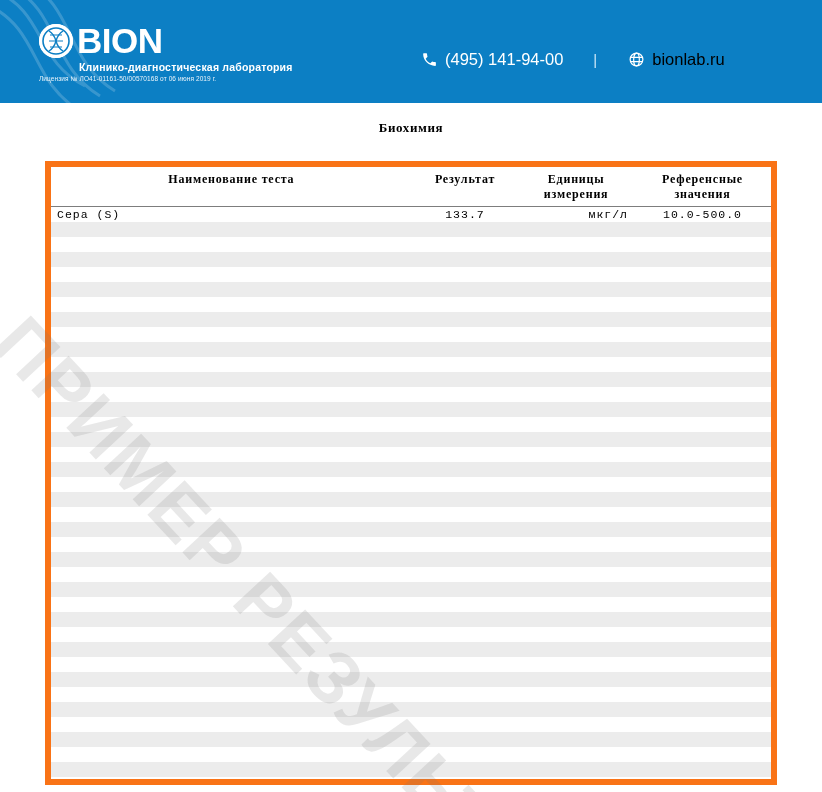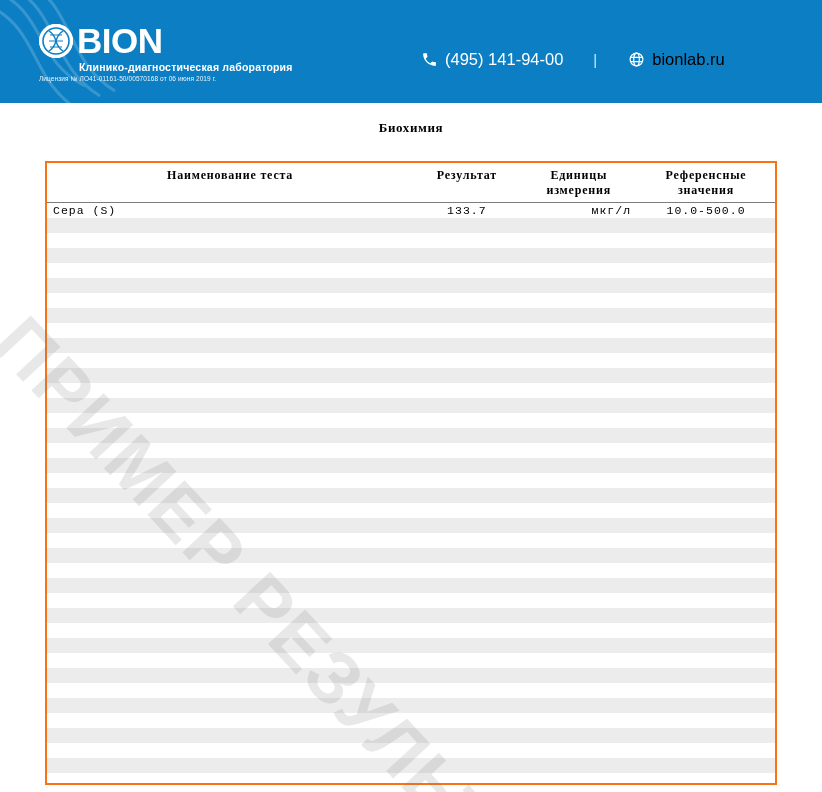--- a/index.html
+++ b/index.html
@@ -118,21 +118,21 @@
     color: #000000;
     margin-top: 17px;
   }
 
   .table-wrap {
     position: absolute;
     left: 45px;
     top: 161px;
     width: 732px;
     height: 624px;
-    border: 2px solid #f97316;
+    border: 6px solid #f97316;
     box-sizing: border-box;
     background: #0c4a6e;
     overflow: hidden;
   }
 
   table.results {
     width: 100%;
     border-collapse: collapse;
     font-family: "Liberation Mono", monospace;
     font-size: 11.5px;

